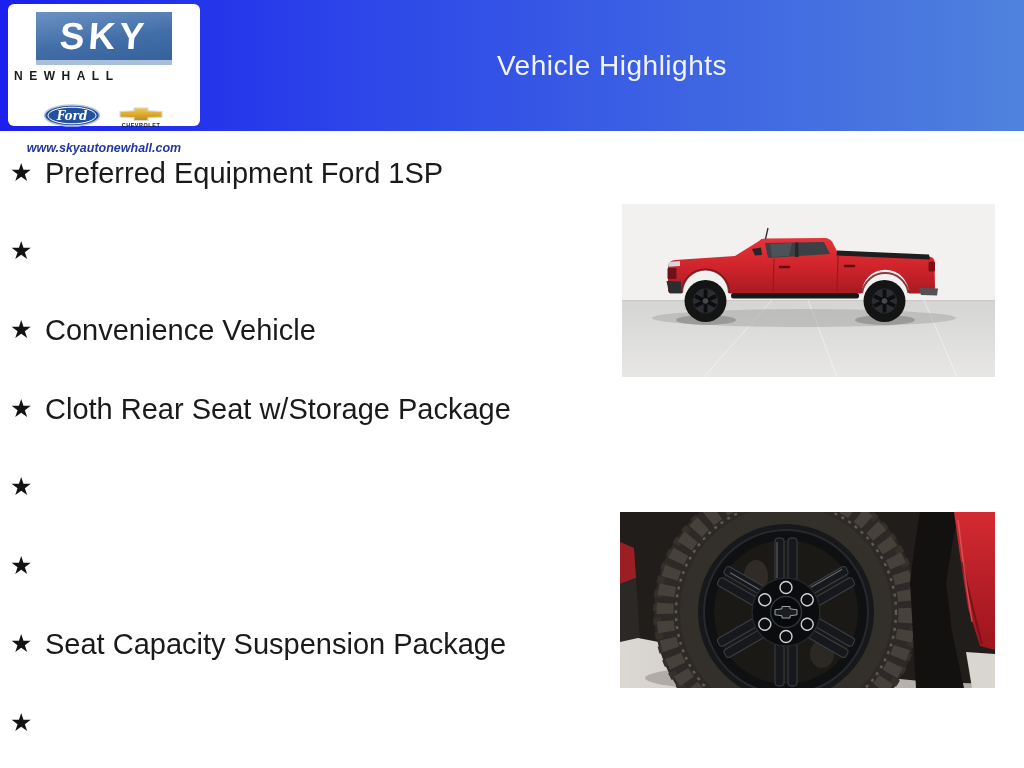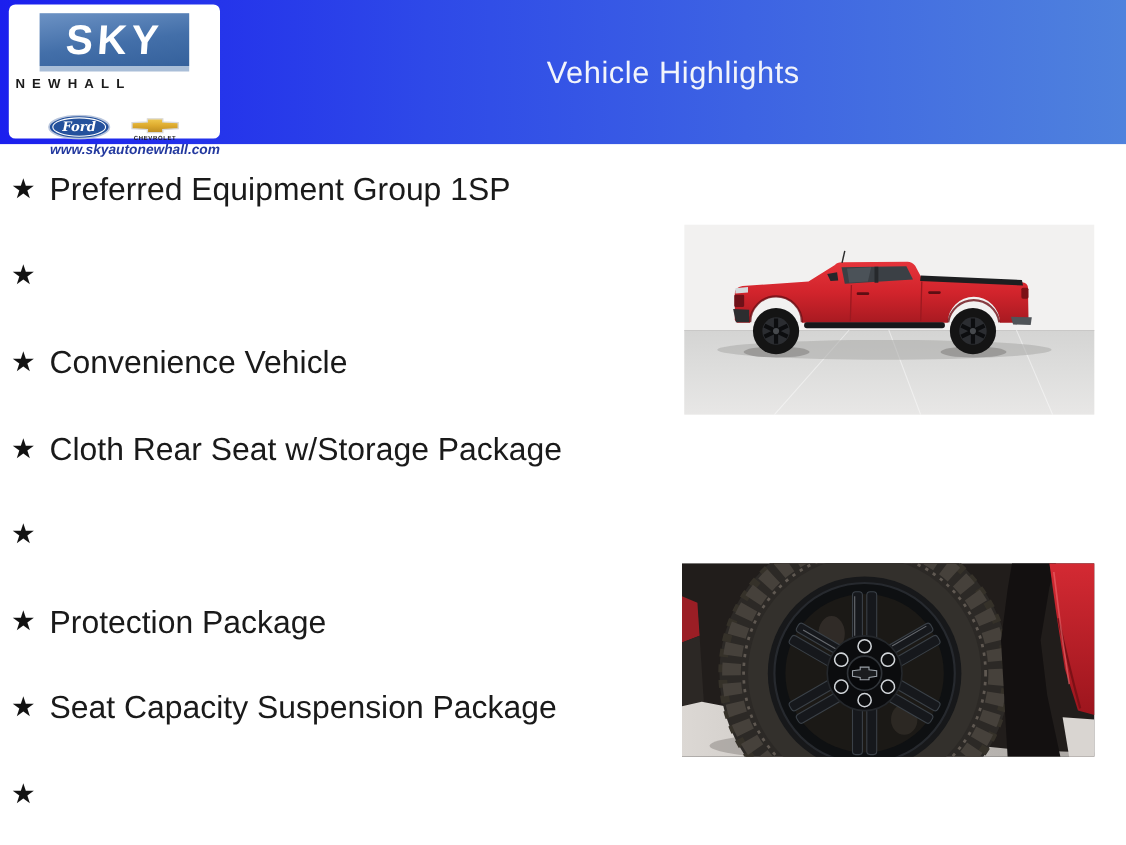--- a/index.html
+++ b/index.html
@@ -37,22 +37,22 @@
   .newhall{
     text-align:left;font-size:12px;letter-spacing:6.5px;text-indent:6px;
     font-weight:600;color:#1b1b1b;margin-top:4px;
   }
   .brand-row{
     display:flex;justify-content:center;align-items:flex-start;gap:16px;
     margin-top:21px;height:25px;
   }
   .chevy-wrap{display:flex;flex-direction:column;align-items:center;}
   .site-url{
-    text-align:right;color:#23399f;font-weight:700;font-style:italic;
-    font-size:12.5px;margin-top:0px;
+    text-align:center;color:#23399f;font-weight:700;font-style:italic;
+    font-size:12.5px;margin-top:12px;
   }
   
   .highlights{
     position:absolute;left:10px;top:134px;width:600px;margin:0;padding:0;list-style:none;
   }
   .hl{display:flex;align-items:center;height:78.6px;}
   .star{
     width:35px;font-size:25px;color:#121212;line-height:1;flex:0 0 auto;
     transform:translateY(-1px);
   }
@@ -97,39 +97,38 @@
       <div class="site-url">www.skyautonewhall.com</div>
     </div>
     <div class="title-wrap">
       <h1>Vehicle Highlights</h1>
     </div>
   </header>
 
   <ul class="highlights">
     <li class="hl">
       <span class="star">★</span>
-      <span class="hl-text">Preferred Equipment Group 1SP</span>
+      <span class="hl-text">Preferred Equipment Ford 1SP</span>
     </li>
     <li class="hl">
       <span class="star">★</span>
     </li>
     <li class="hl">
       <span class="star">★</span>
       <span class="hl-text">Convenience Vehicle</span>
     </li>
     <li class="hl">
       <span class="star">★</span>
       <span class="hl-text">Cloth Rear Seat w/Storage Package</span>
     </li>
     <li class="hl">
       <span class="star">★</span>
     </li>
     <li class="hl">
       <span class="star">★</span>
-      <span class="hl-text">Protection Package</span>
     </li>
     <li class="hl">
       <span class="star">★</span>
       <span class="hl-text">Seat Capacity Suspension Package</span>
     </li>
     <li class="hl">
       <span class="star">★</span>
     </li>
   </ul>
 

